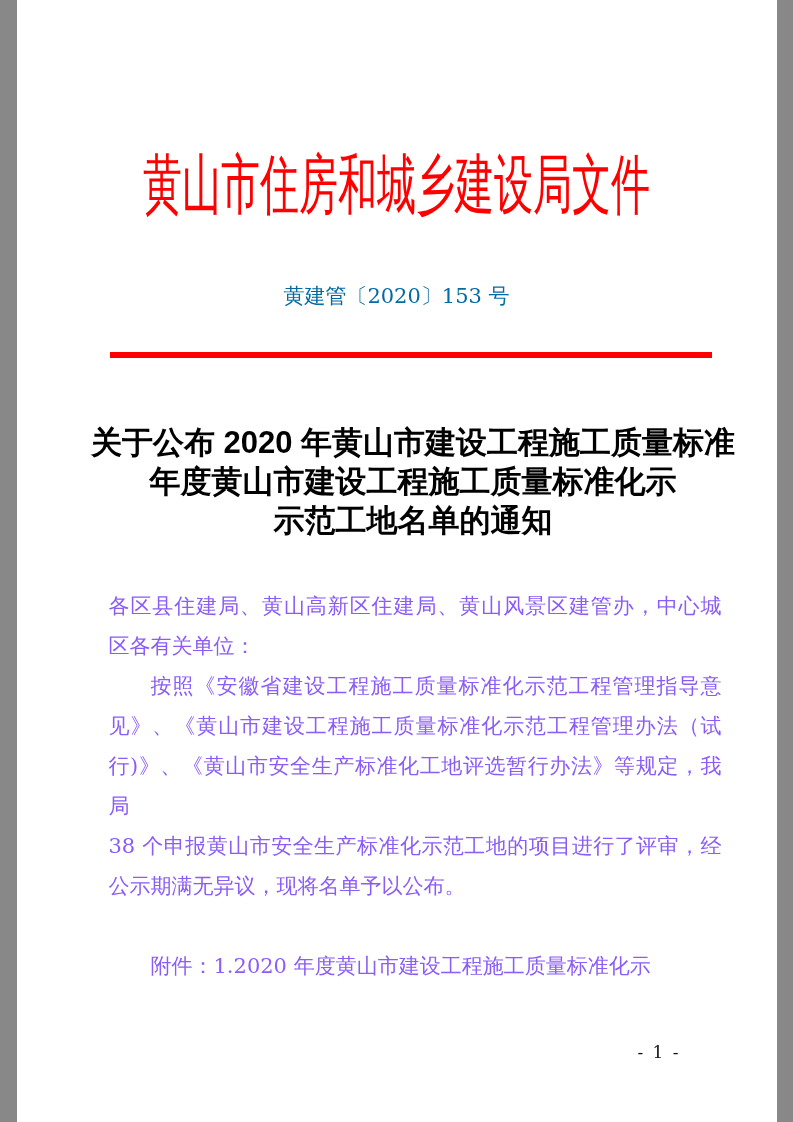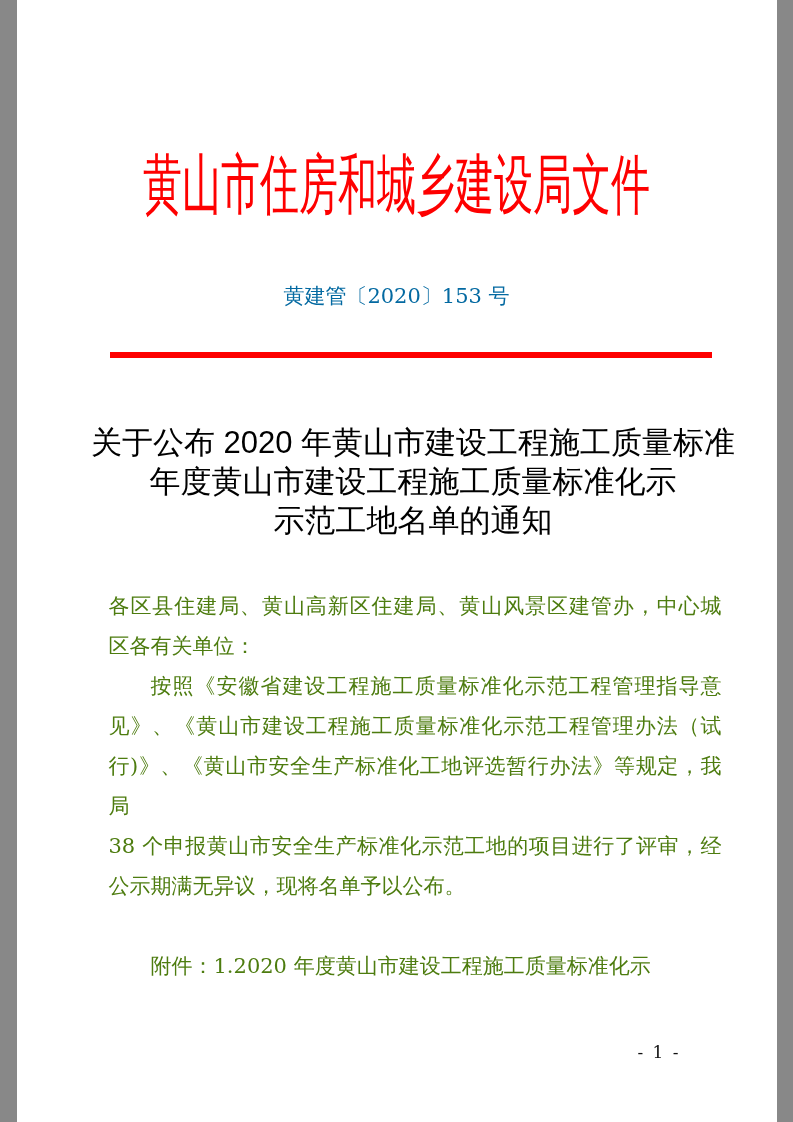--- a/index.html
+++ b/index.html
@@ -52,32 +52,32 @@
     background: #fe0000;
   }
   .notice-title {
     position: absolute;
     top: 423px;
     left: 40px;
     width: 713px;
     text-align: center;
     font-size: 31px;
     line-height: 39px;
-    font-weight: normal;
+    font-weight: bold;
     color: #000000;
     font-family: "Liberation Sans", "DejaVu Sans", sans-serif;
   }
   .doc-body {
     position: absolute;
     top: 586px;
     left: 92px;
     width: 613px;
     font-size: 21px;
     line-height: 40px;
-    color: #4d7c0f;
+    color: #8b5cf6;
     font-family: "DejaVu Serif", "Liberation Serif", serif;
   }
   .doc-body .line {
     min-height: 40px;
   }
   .doc-body .justify {
     text-align: justify;
     text-align-last: justify;
   }
   .doc-body .indent {

